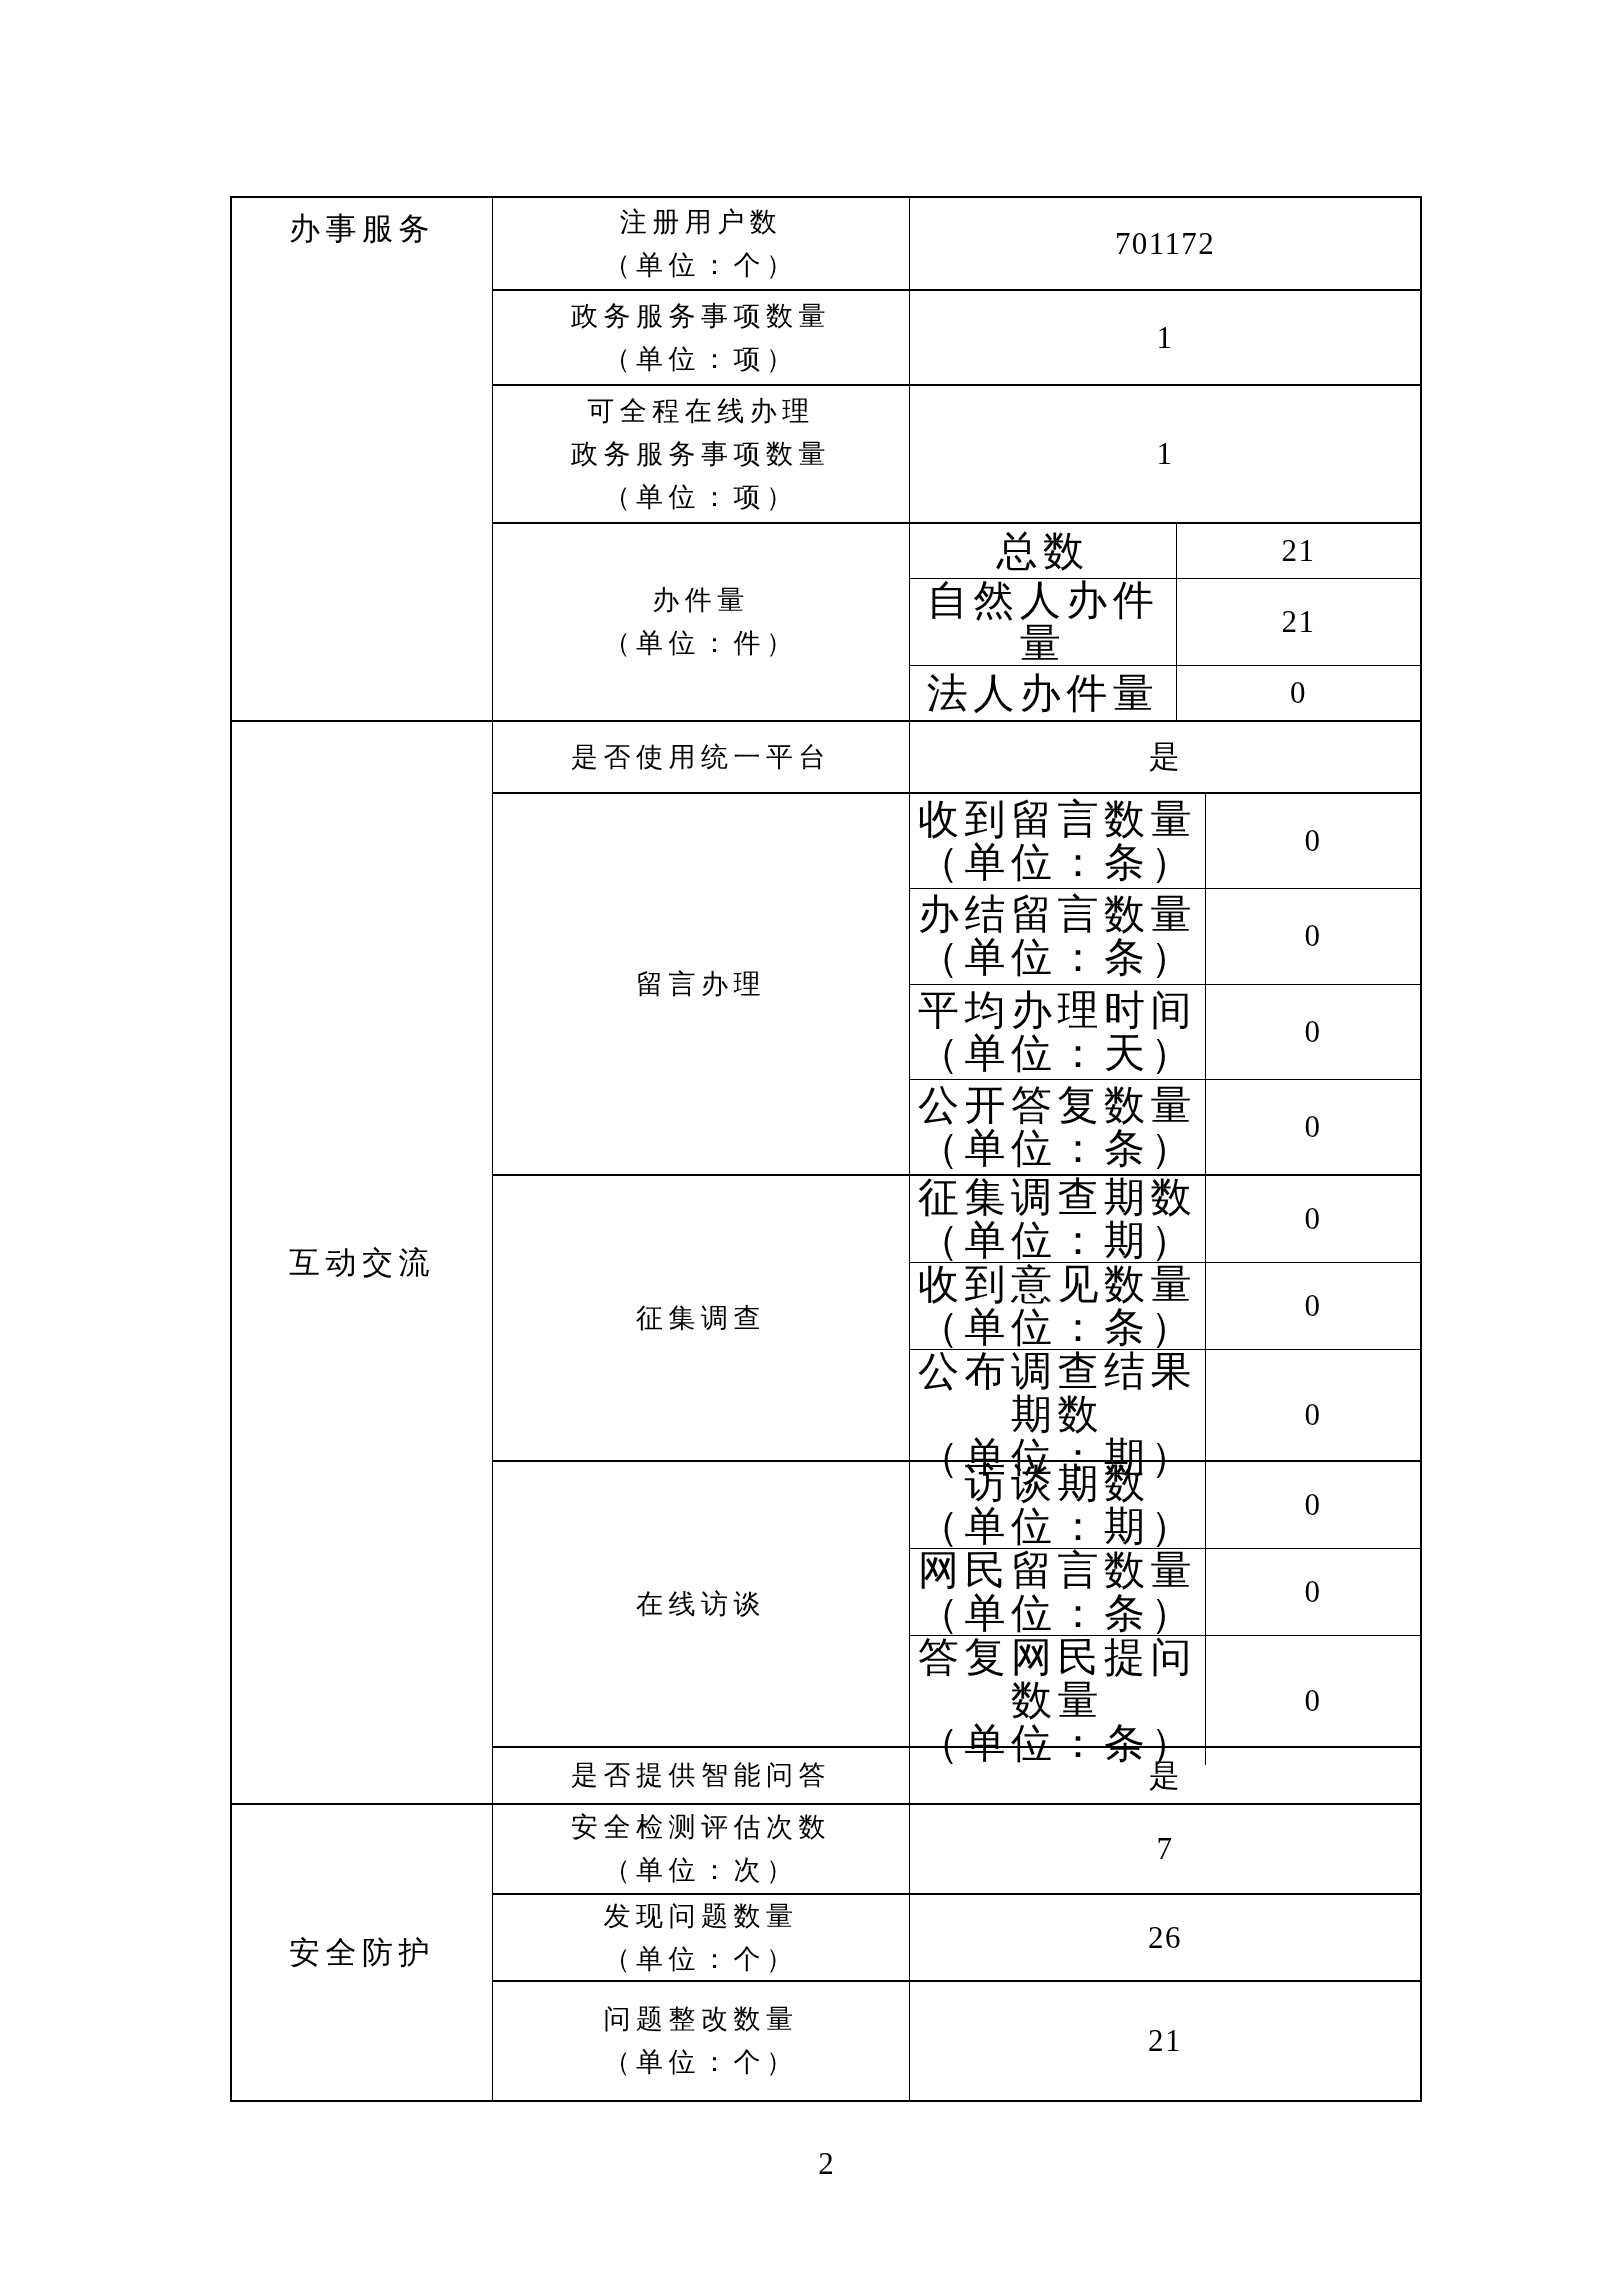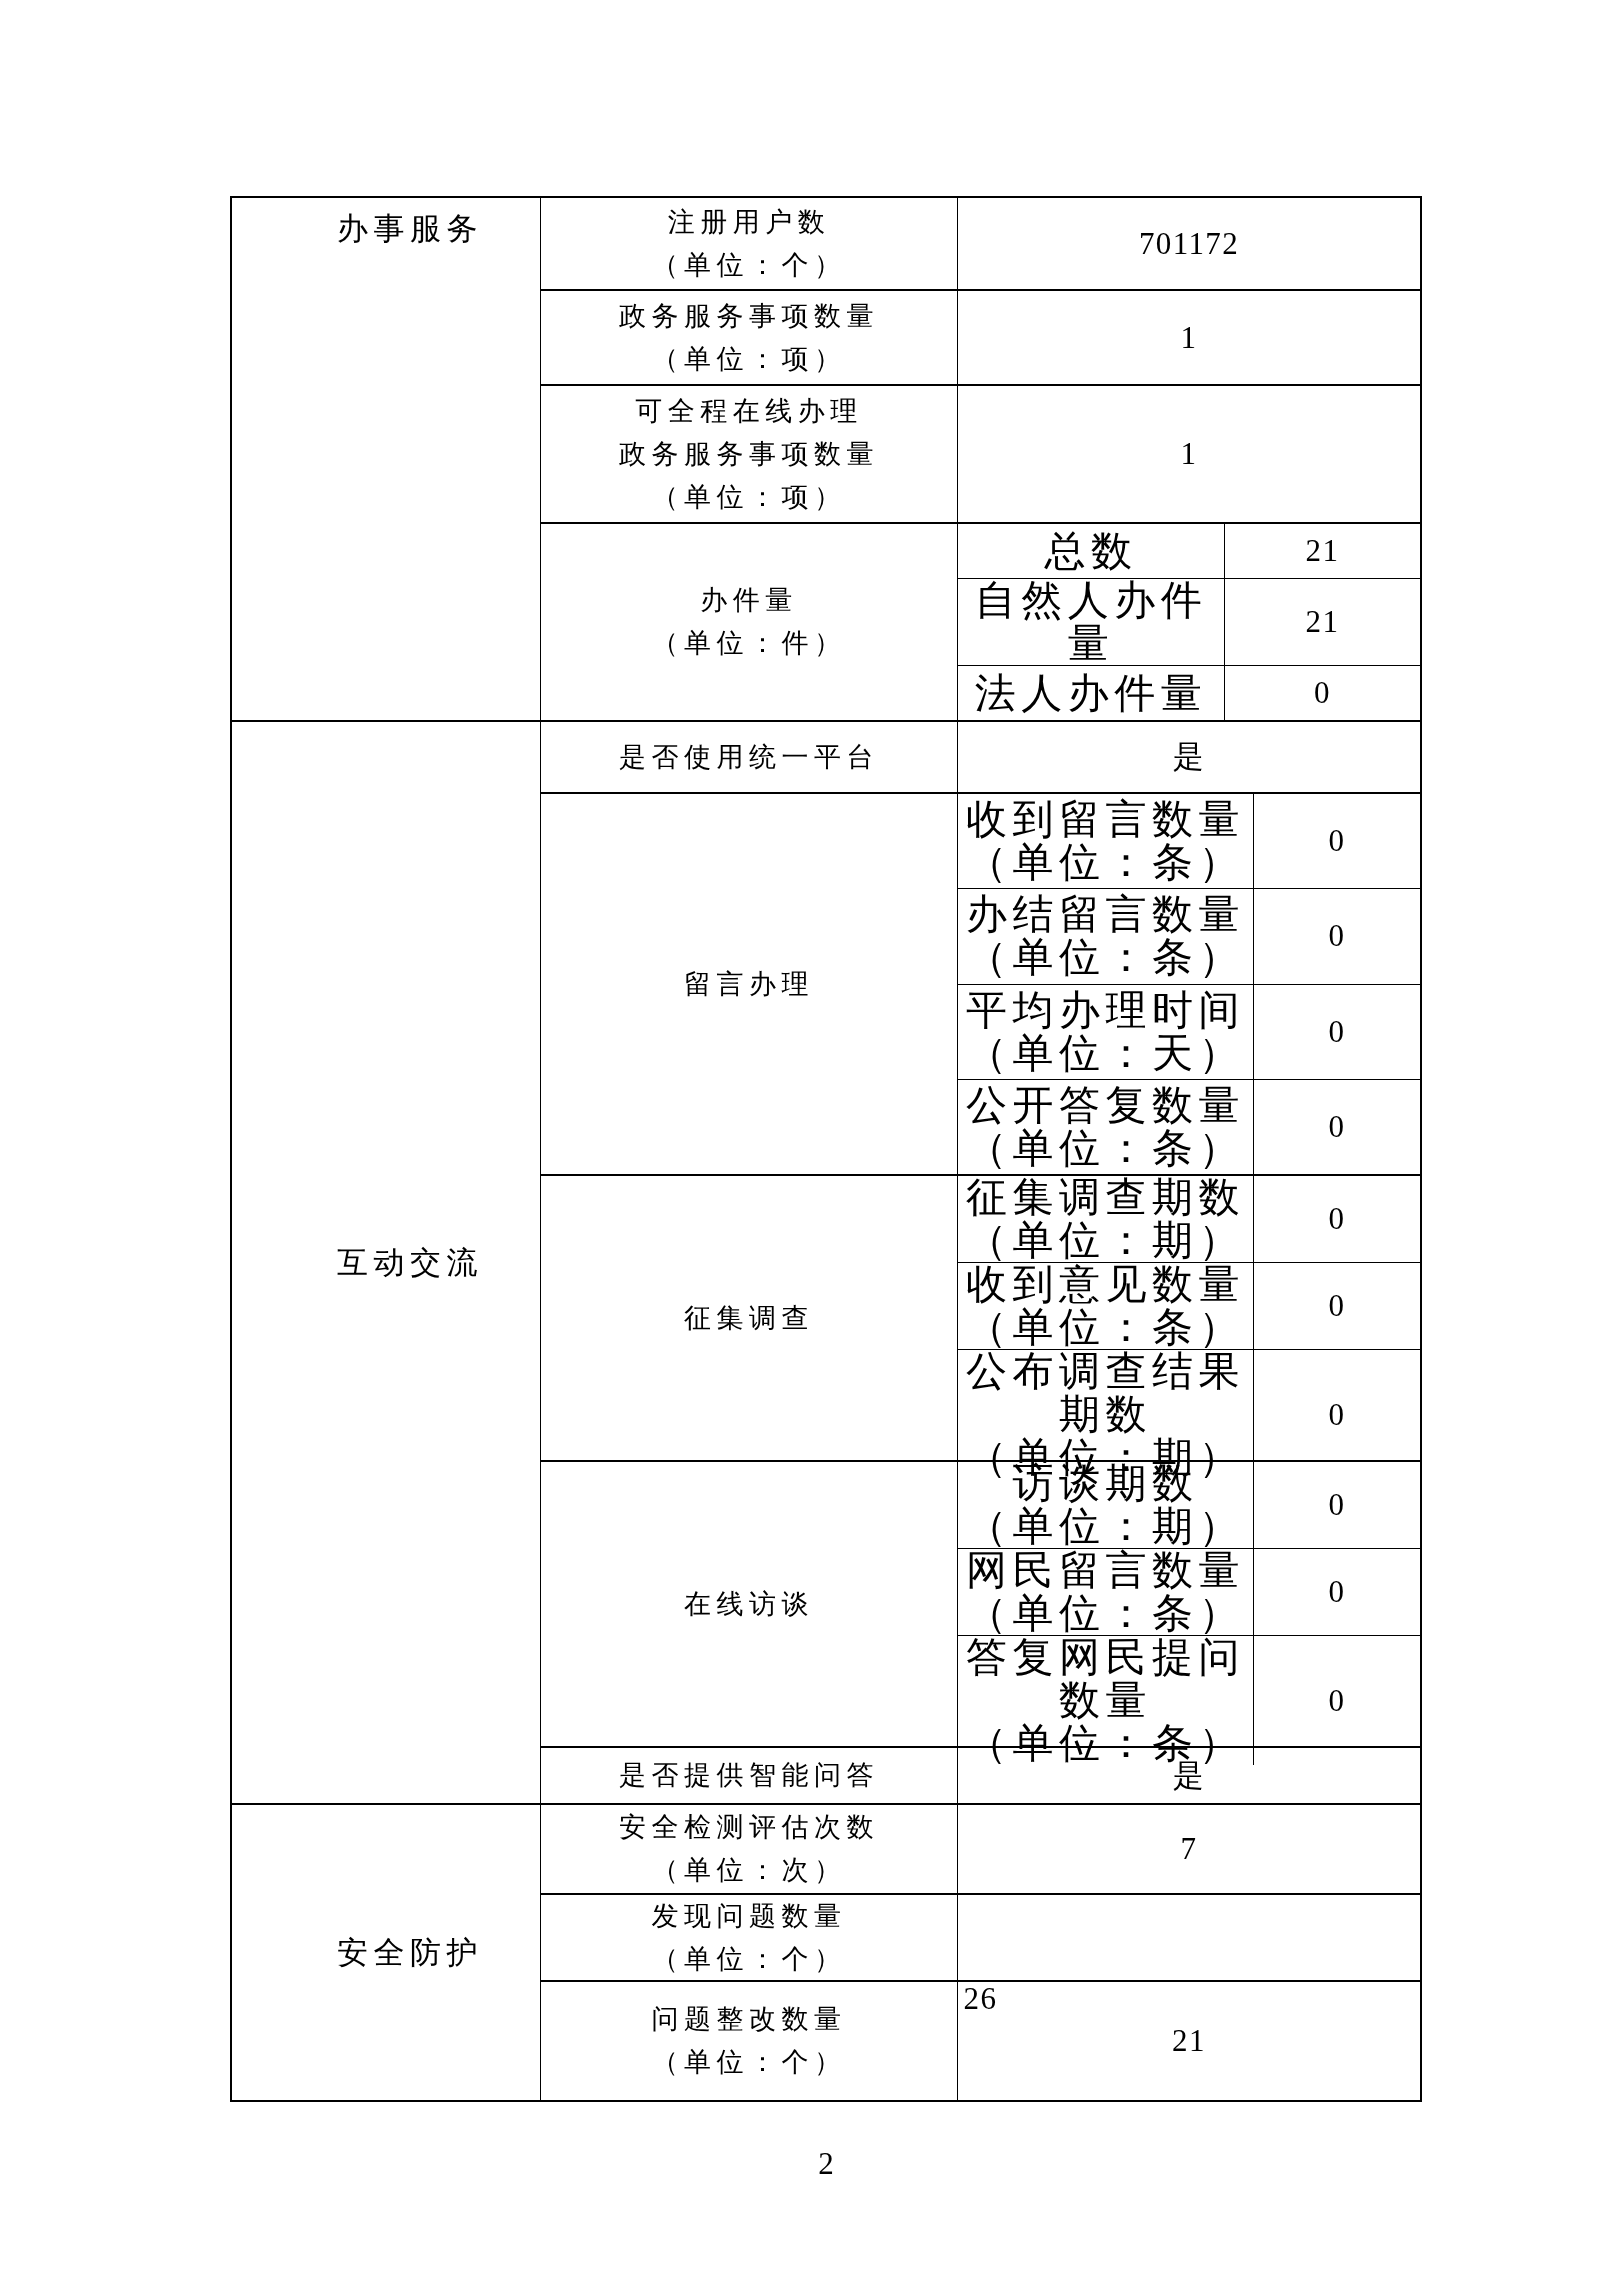--- a/index.html
+++ b/index.html
@@ -25,21 +25,20 @@
   .cat-cell {
     width: 261px;
     box-sizing: border-box;
     border-right: 1.4px solid #000;
     display: flex;
     flex-direction: column;
     align-items: center;
     justify-content: center;
     font-size: 31px;
     letter-spacing: 5.5px;
-    margin-left: 48px;
   }
   .cat-top { justify-content: flex-start; padding-top: 9.5px; }
   .sec-rows { flex: 1; display: flex; flex-direction: column; }
   .row { display: flex; box-sizing: border-box; }
   .row + .row { border-top: 2px solid #000; }
   .label-cell {
     width: 417px;
     box-sizing: border-box;
     border-right: 1.4px solid #000;
     display: flex;
@@ -83,21 +82,21 @@
   }
   .h134 { height: 91px; }
   .h140 { height: 95px; }
   .h191 { height: 138px; }
   .h290 { height: 198px; }
   .h97  { height: 70px; }
   .h560 { height: 382px; }
   .h420 { height: 286px; }
   .h84  { height: 57px; }
   .h129 { height: 88px; }
-  .h128 { height: 87px; flex-direction: column; }
+  .h128 { height: 87px; }
   .h142 { height: 120px; }
   .page-number {
     position: absolute;
     left: 230px; top: 2146px;
     width: 1192px;
     text-align: center;
     font-size: 31px;
   }
 </style>
 </head>

